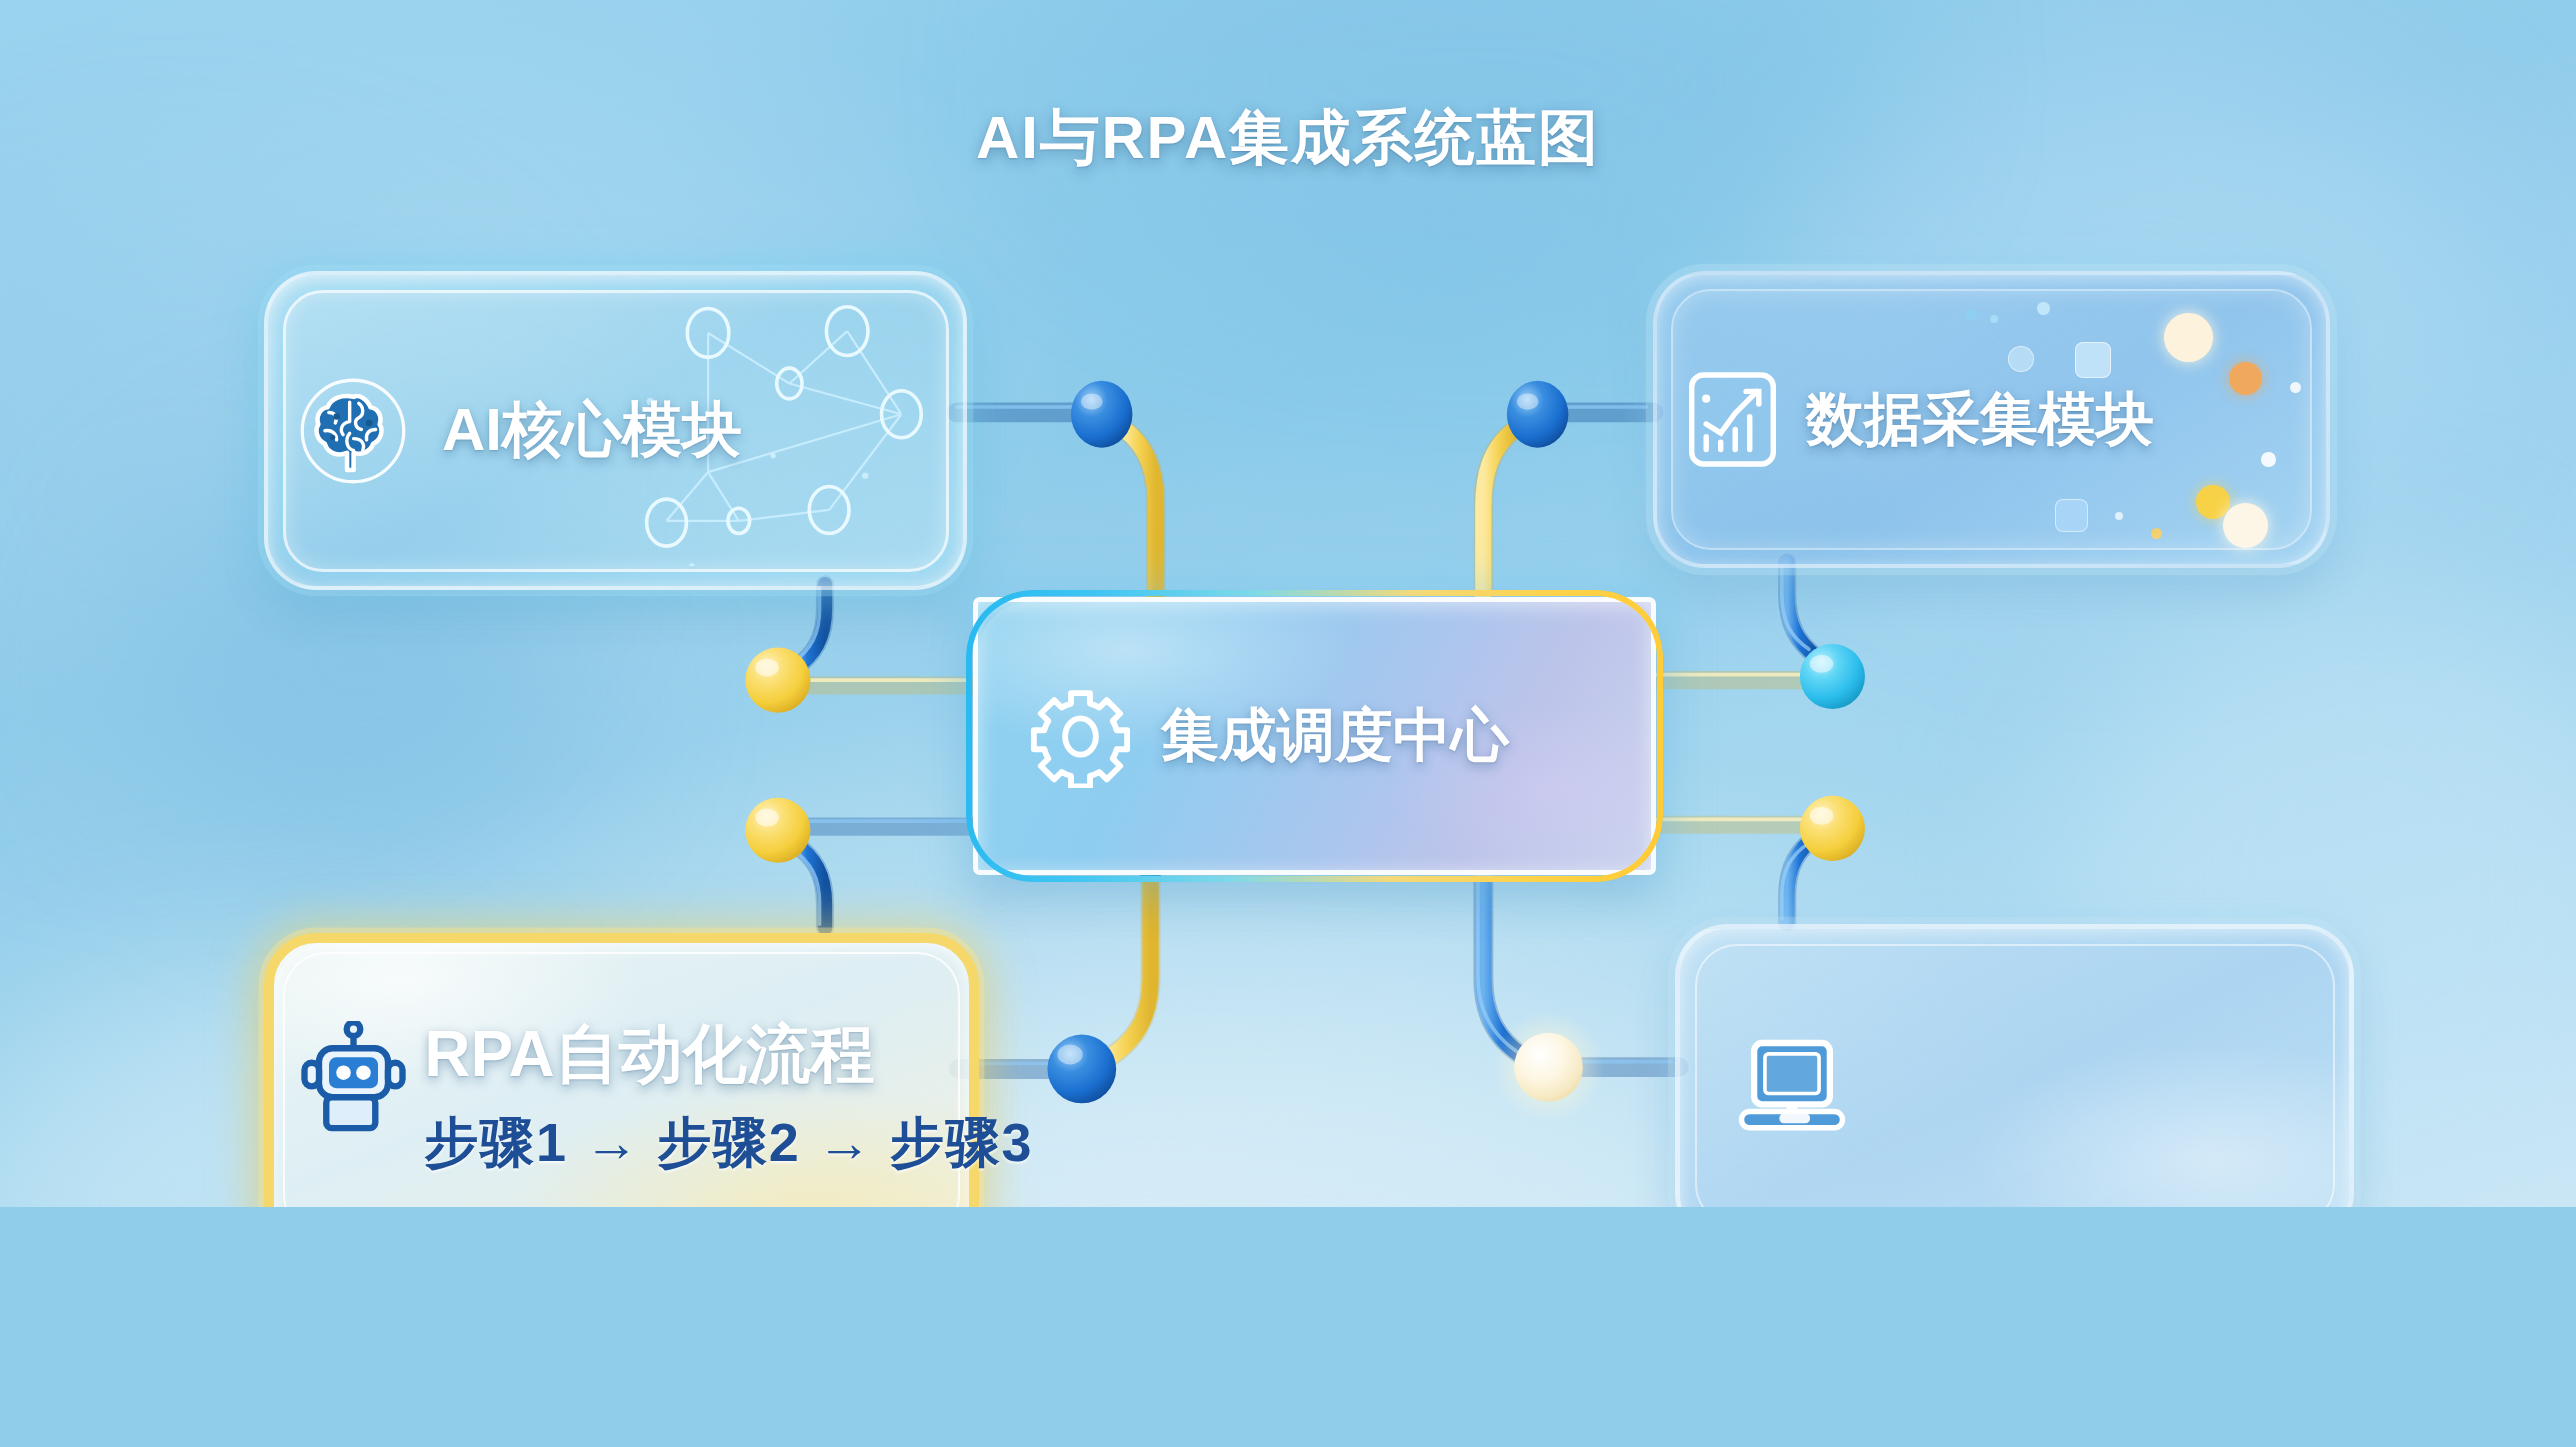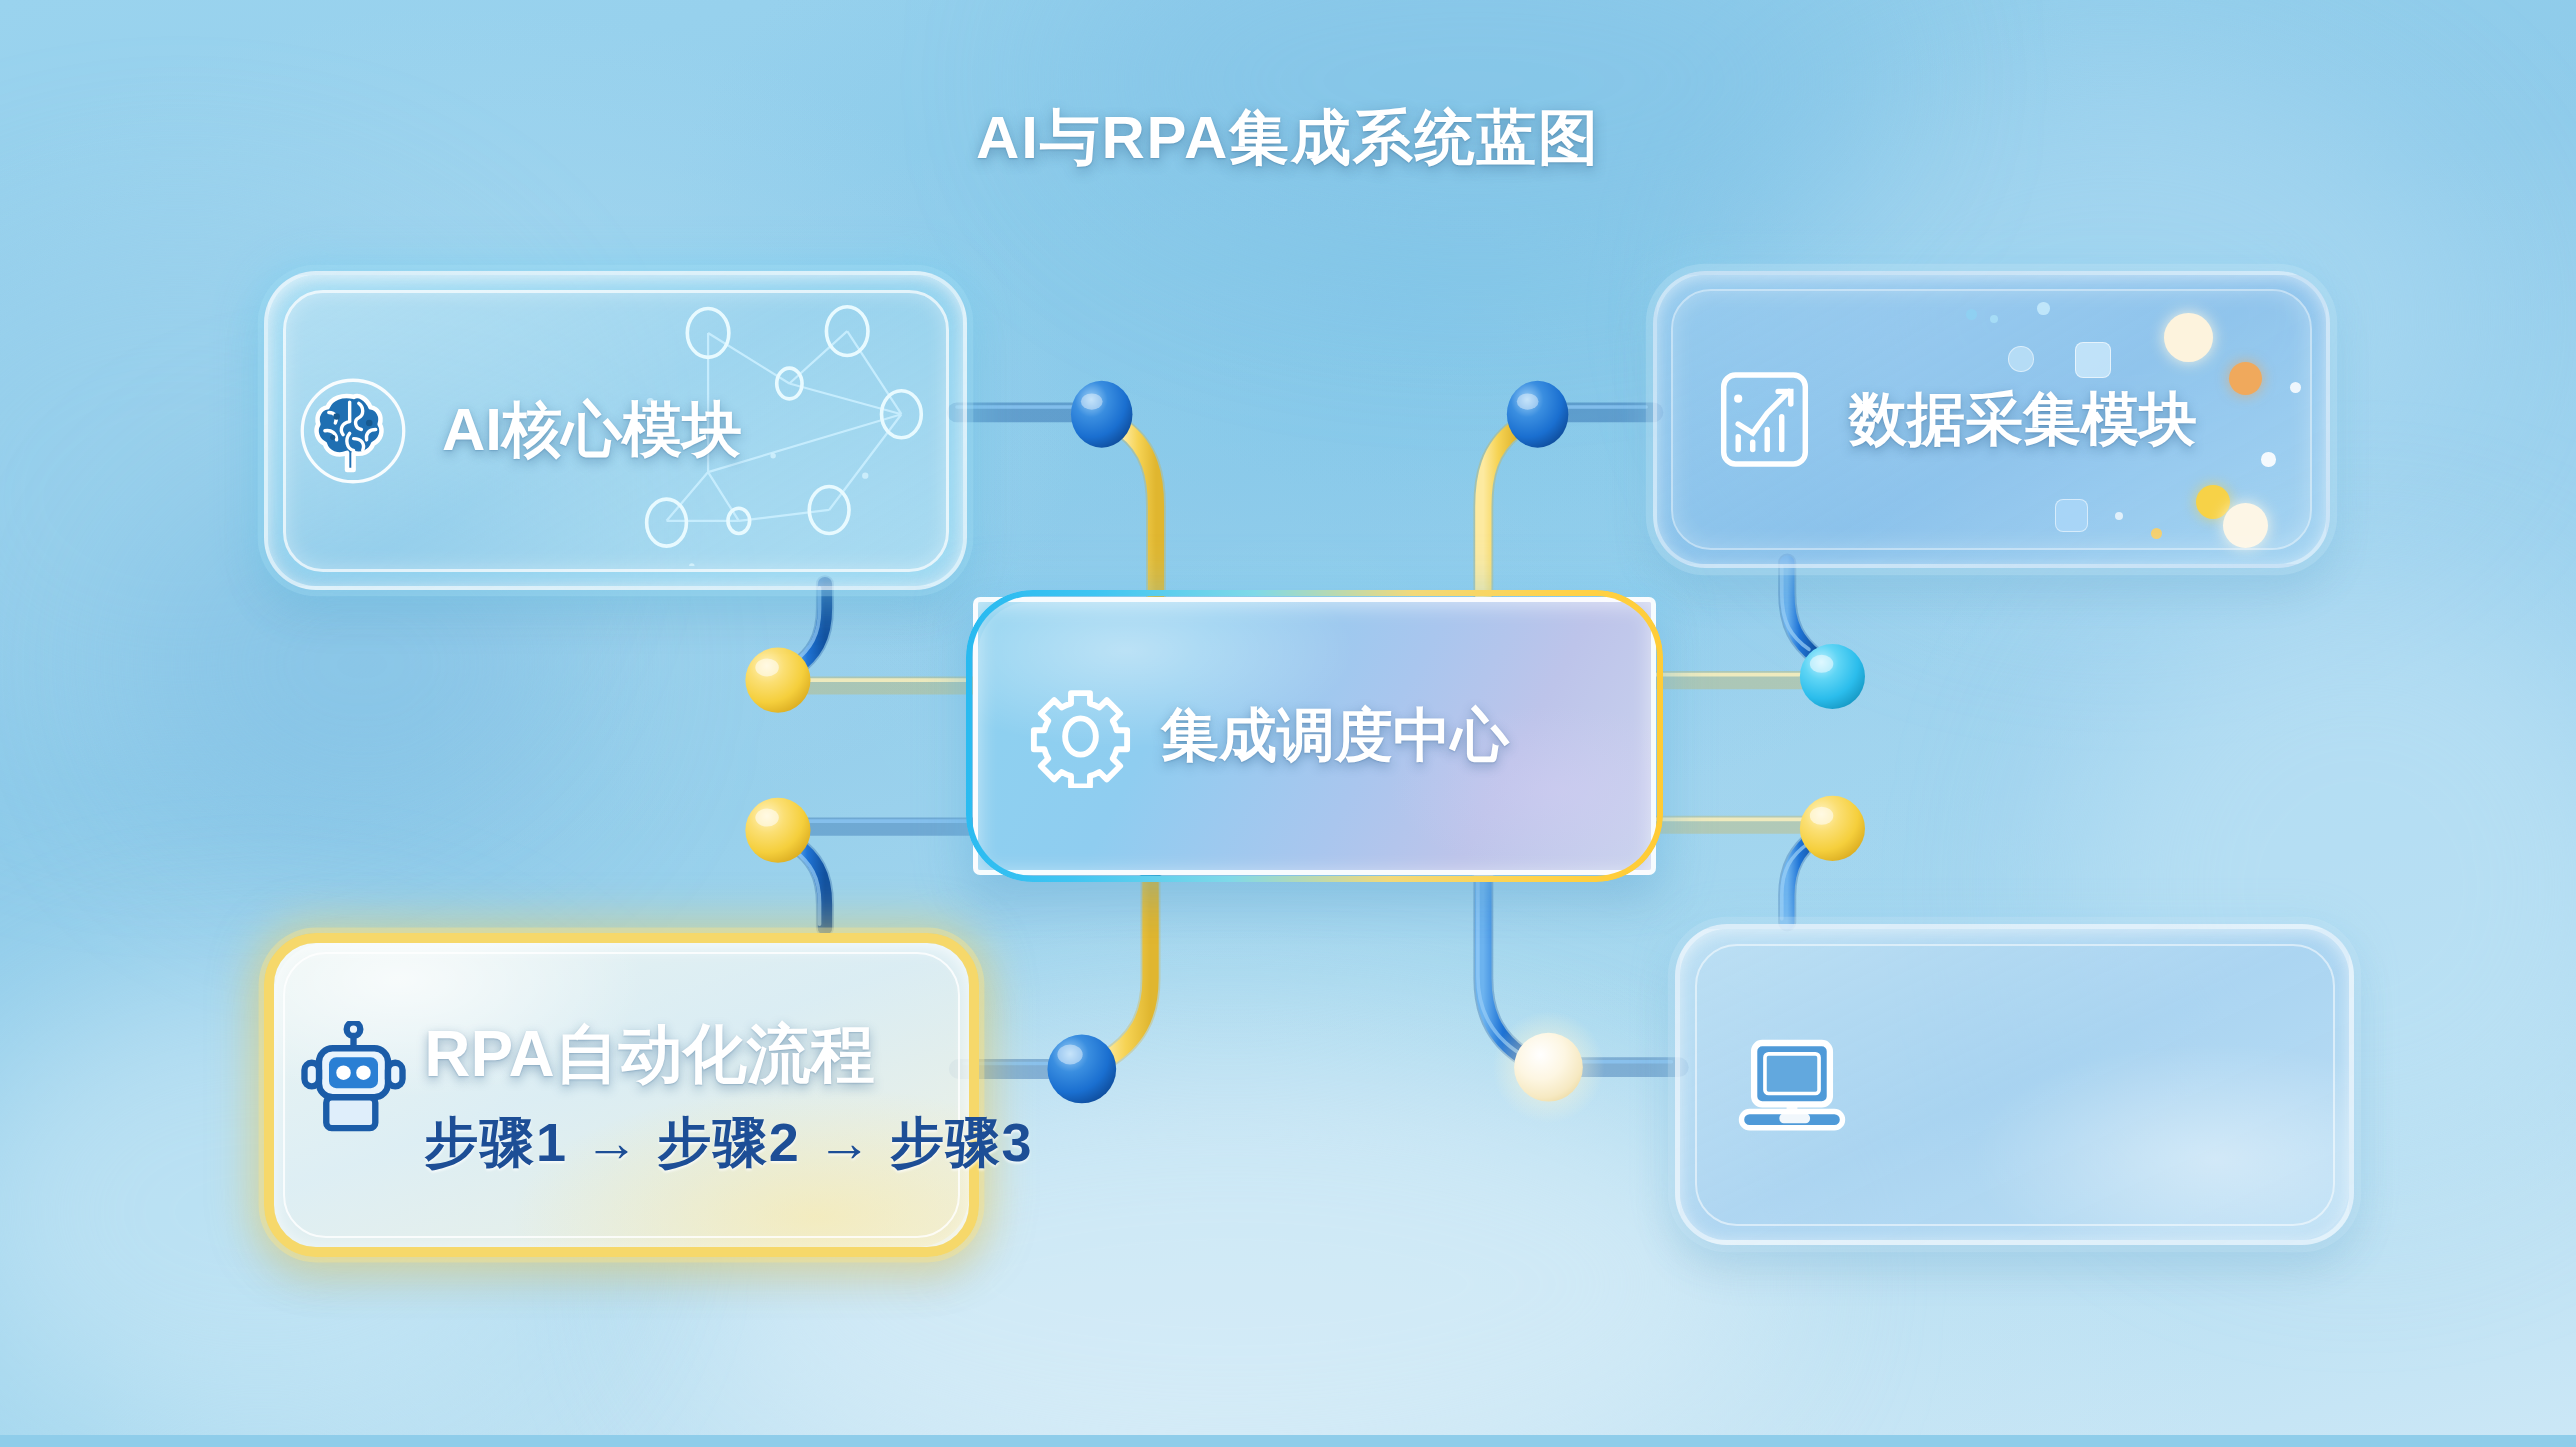--- a/index.html
+++ b/index.html
@@ -1,21 +1,21 @@
 <!DOCTYPE html>
 <html style="font-size:14.5px"><head>
 <meta charset="utf-8">
 <style>
   html,body{margin:0;padding:0;}
   body{
     width:2576px;height:1447px;overflow:hidden;position:relative;
     font-family:"Liberation Sans","DejaVu Sans",sans-serif;
     background:#8fcdea;
   }
-  #stage{position:absolute;inset:0;width:2576px;height:1435px;overflow:hidden;}
+  #stage{position:absolute;inset:0;width:2576px;height:1207px;overflow:hidden;}
 
   
   .bg-base{position:absolute;inset:0;
     background:
       radial-gradient(ellipse 995px 687px at 18% 30%, rgba(168,216,240,.95) 0%, rgba(168,216,240,0) 62%),
       radial-gradient(ellipse 1176px 814px at 55% 20%, rgba(126,197,232,.85) 0%, rgba(126,197,232,0) 65%),
       radial-gradient(ellipse 1357px 904px at 88% 42%, rgba(158,210,240,.85) 0%, rgba(158,210,240,0) 68%),
       radial-gradient(ellipse 1538px 742px at 45% 100%, rgba(208,233,246,.98) 0%, rgba(208,233,246,0) 70%),
       linear-gradient(165deg,#9ad3ee 0%,#8ecbea 38%,#a6d8ef 68%,#cbe7f6 100%);
   }
@@ -351,21 +351,21 @@
         <span class="dot" style="left:633px;top:107px;width:11px;height:11px;background:#ffffff;opacity:.85;"></span>
         <span class="dot" style="left:539px;top:210px;width:34px;height:34px;background:#f7d247;box-shadow:0 0 12.7px rgba(247,210,71,.65);"></span>
         <span class="dot" style="left:604px;top:177px;width:14.5px;height:14.5px;background:#ffffff;opacity:.9;"></span>
         <span class="sq" style="left:398px;top:224px;width:31px;height:31px;background:rgba(170,215,248,.85);border:1.8px solid rgba(255,255,255,.55);"></span>
         <span class="dot" style="left:566px;top:228px;width:45px;height:45px;background:#fdf6e6;box-shadow:0 0 14.5px rgba(255,250,232,.9);"></span>
         <span class="dot" style="left:494px;top:253px;width:11px;height:11px;background:#f3cf6e;"></span>
         <span class="dot" style="left:458px;top:237px;width:8.1px;height:8.1px;background:#ffffff;opacity:.7;"></span>
       </div>
     </div>
     <div class="rim"></div>
-    <div class="content" style="padding-left:54px;gap:31px;border-radius:16px;">
+    <div class="content" style="padding-left:22px;gap:20px;border-radius:16px;">
       <span class="icn">
         <svg width="107" height="107" viewBox="0 0 118 118">
           <rect x="14" y="10" width="90" height="98" rx="13" fill="none" stroke="#ffffff" stroke-width="6"></rect>
           <g stroke="#ffffff" stroke-width="6" stroke-linecap="round" fill="none">
             <path d="M30 64 L46 74 L62 52 L86 28"></path>
             <path d="M74 28 L88 28 L88 42"></path>
             <path d="M30 92 L30 78"></path>
             <path d="M46 92 L46 84"></path>
             <path d="M62 92 L62 70"></path>
             <path d="M78 92 L78 56"></path>

